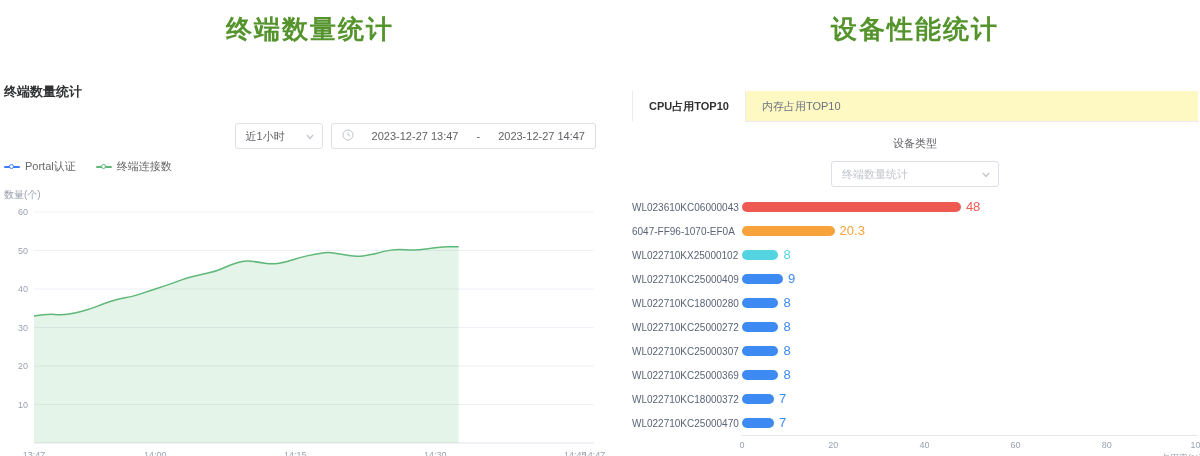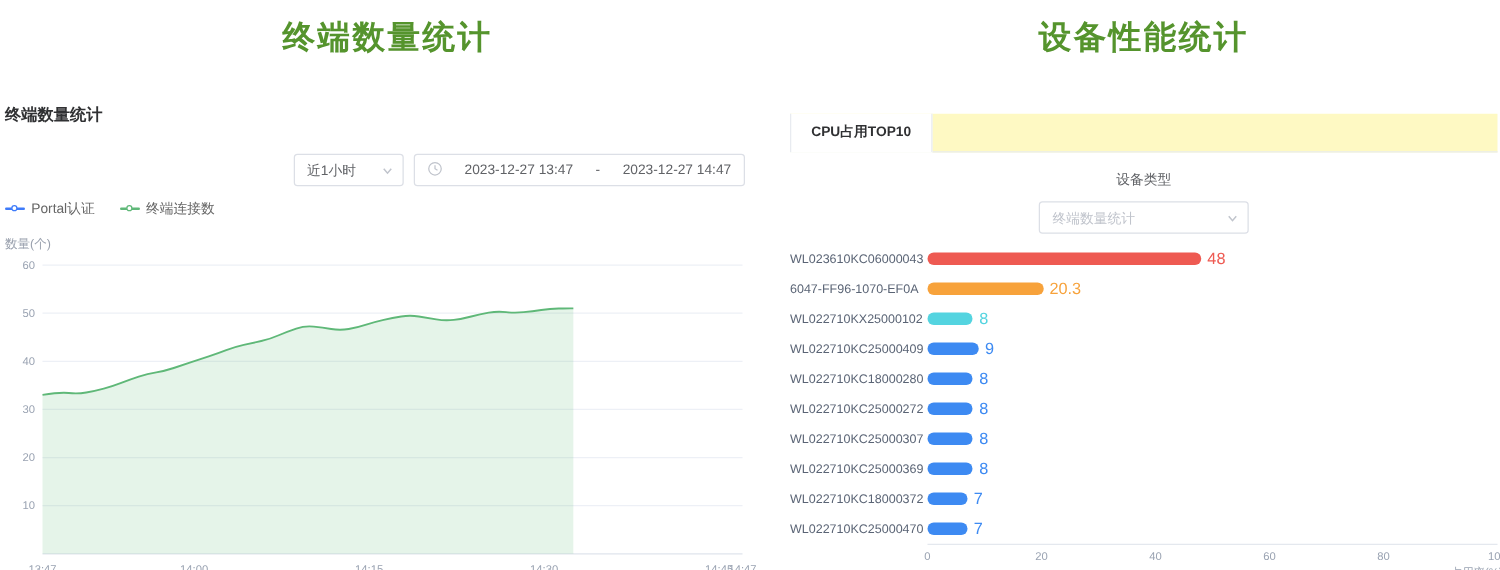--- a/index.html
+++ b/index.html
@@ -110,20 +110,21 @@
         <path d="M30,109.95 Q44,107.63999999999999 51,108.41 Q58,109.17999999999999 65,108.025 Q72,106.87 79,104.94500000000001 Q86,103.02000000000001 93,100.325 Q100,97.63 107,95.32 Q114,93.00999999999999 121,91.85499999999999 Q128,90.69999999999999 135,88.38999999999999 Q142,86.07999999999998 149,83.77 Q156,81.46000000000001 163,79.15 Q170,76.84 177,74.145 Q184,71.44999999999999 191,69.91 Q198,68.37 205,66.83 Q212,65.28999999999999 219,62.209999999999994 Q226,59.129999999999995 233,56.81999999999999 Q240,54.50999999999999 247,55.27999999999999 Q254,56.04999999999998 261,57.205 Q268,58.360000000000014 275,57.205 Q282,56.04999999999998 289,53.73999999999998 Q296,51.42999999999998 303,49.889999999999986 Q310,48.349999999999994 317,47.19499999999999 Q324,46.03999999999999 331,47.19499999999999 Q338,48.349999999999994 345,49.504999999999995 Q352,50.66 359,49.89 Q366,49.120000000000005 373,47.19500000000001 Q380,45.27000000000001 387,44.11500000000001 Q394,42.96000000000001 401,43.730000000000004 Q408,44.5 415,43.730000000000004 Q422,42.96000000000001 429,41.9975 Q436,41.035 443,40.8425 Q450,40.650000000000006 452.33333333333337,40.650000000000006 L454.6666666666667,40.650000000000006" fill="none" stroke="#5fb878" stroke-width="1.5"></path>
       </svg>
   </div>
 </div>
 
 <div class="col" id="right-col">
   <h1 class="big-title" style="color: rgb(85, 148, 45);">设备性能统计</h1>
   <div>
     <div class="tabs">
         <div class="tab active">CPU占用TOP10</div>
+        <div class="tab">内存占用TOP10</div>
       </div>
     <div class="filter-row">
       <span>设备类型</span>
       <div class="select">
         <span>终端数量统计</span>
         <span class="chev">
           <svg width="10" height="10">
               <path d="M2 3 L5 6.5 L8 3" stroke="#c0c4cc" stroke-width="1.2" fill="none"></path>
             </svg>
         </span>

